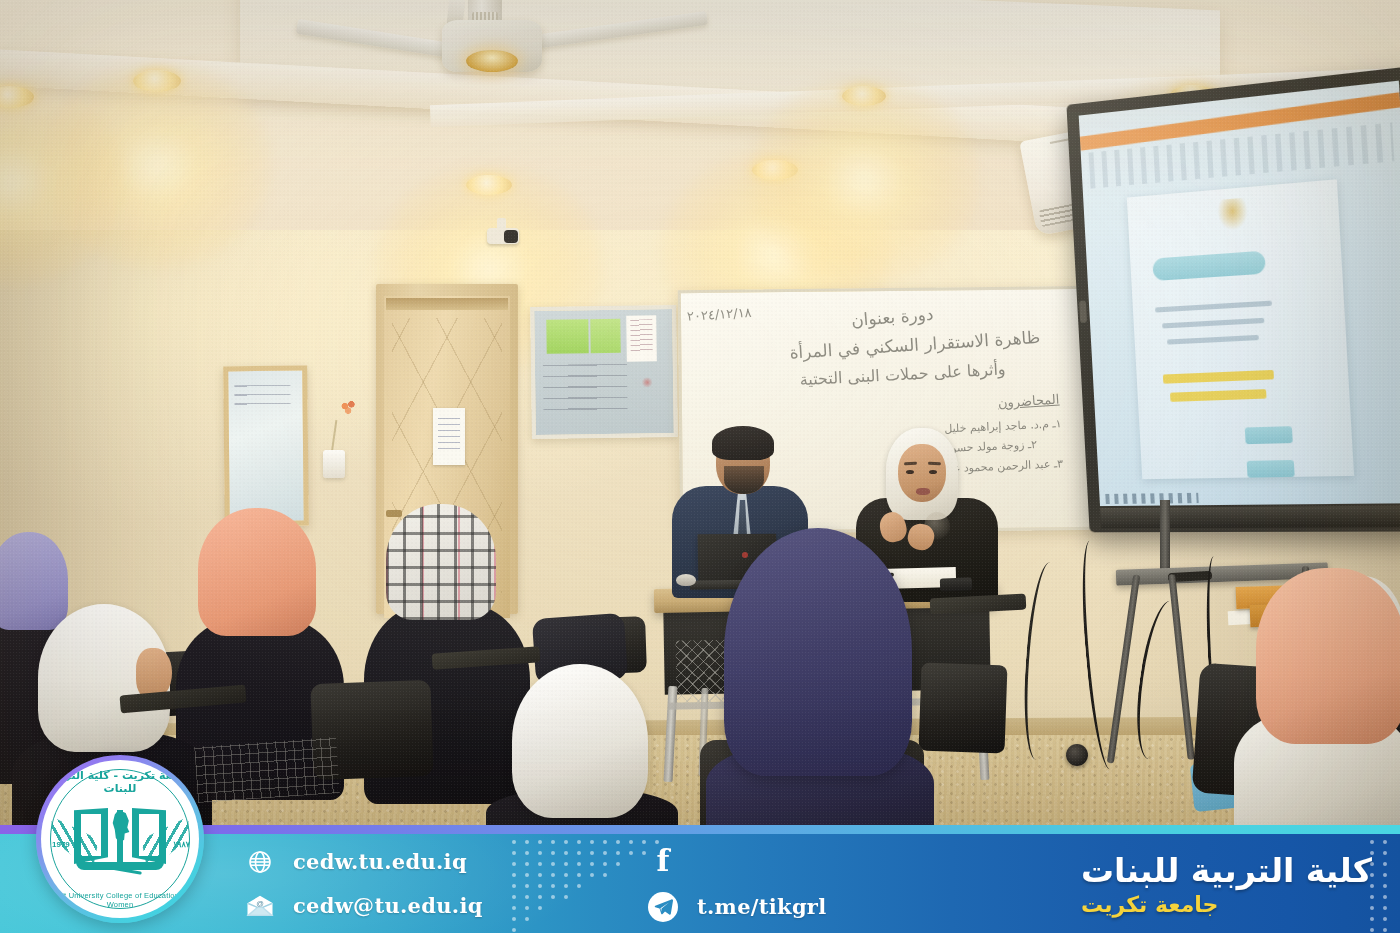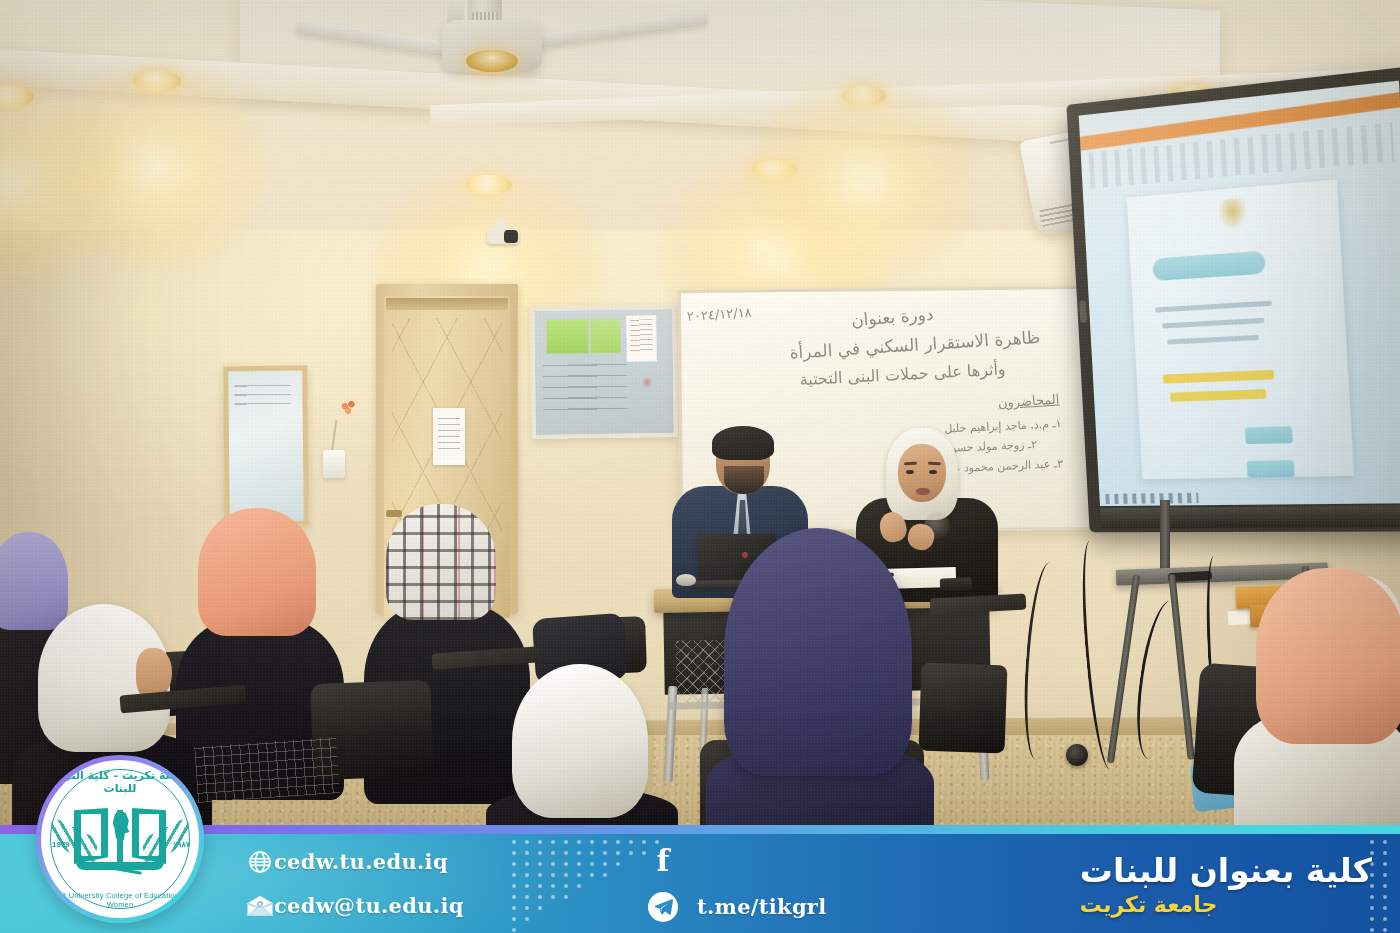--- a/index.html
+++ b/index.html
@@ -714,21 +714,21 @@
     display:block; width:4px; height:4px; border-radius:50%;
     background:rgba(255,255,255,.52);
   }
 
   .contacts{
     position:absolute; left:246px; top:0; height:99px;
     display:flex; flex-direction:column; justify-content:center; gap:16px;
     z-index:7;
   }
   .contact-row{
-    display:flex; align-items:center; 
+    display:flex; align-items:center; gap:19px;
   }
   .contact-row .ico{
     width:28px; height:28px; display:flex; align-items:center; justify-content:center;
     color:#fff; flex:0 0 28px;
   }
   .contact-row .txt{
     color:#ffffff; font-size:21px; font-weight:bold; letter-spacing:.3px;
     font-family:"DejaVu Serif", serif;
     text-shadow:0 1px 2px rgba(0,0,0,.22);
     white-space:nowrap;
@@ -1280,21 +1280,21 @@
                        M18.9 7 L9.6 14.4 L9.1 18.4 L8.1 14.1 Z"></path>
             </svg>
           </span>
         </span>
         <span class="txt">t.me/tikgrl</span>
       </div>
 
     </div>
 
     <div class="brand">
-      <div class="line1">كلية بعنوان للبنات</div>
+      <div class="line1">كلية التربية للبنات</div>
       <div class="line2">جامعة تكريت</div>
     </div>
   </div>
 
   <div class="seal">
     <div class="seal-inner">
       <div class="seal-ring"></div>
 
       <div class="seal-ar">جامعة تكريت - كلية التربية للبنات</div>
 

